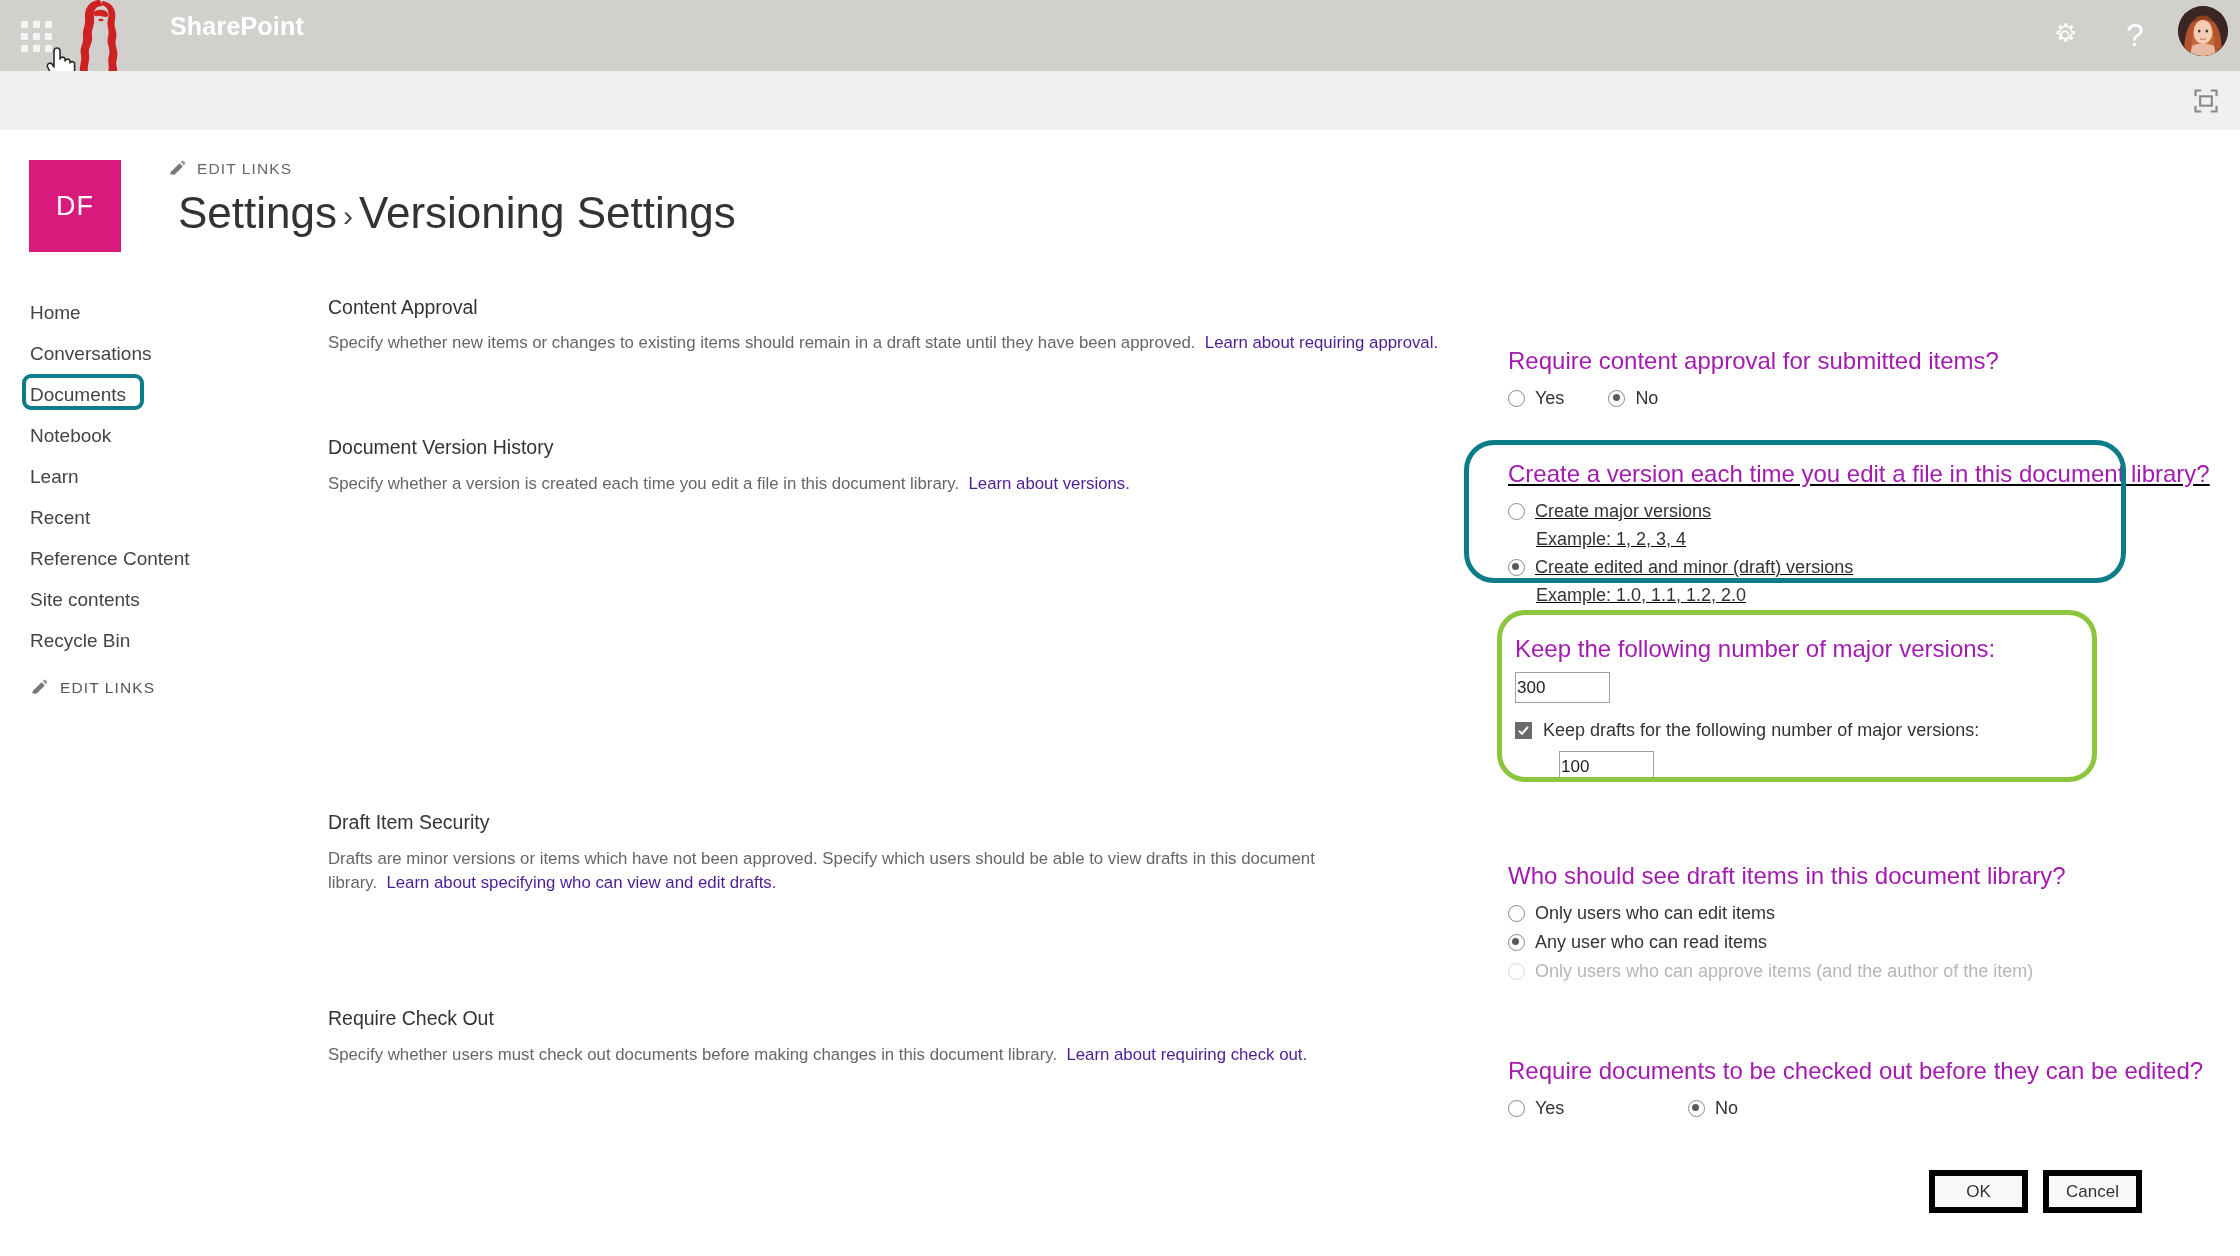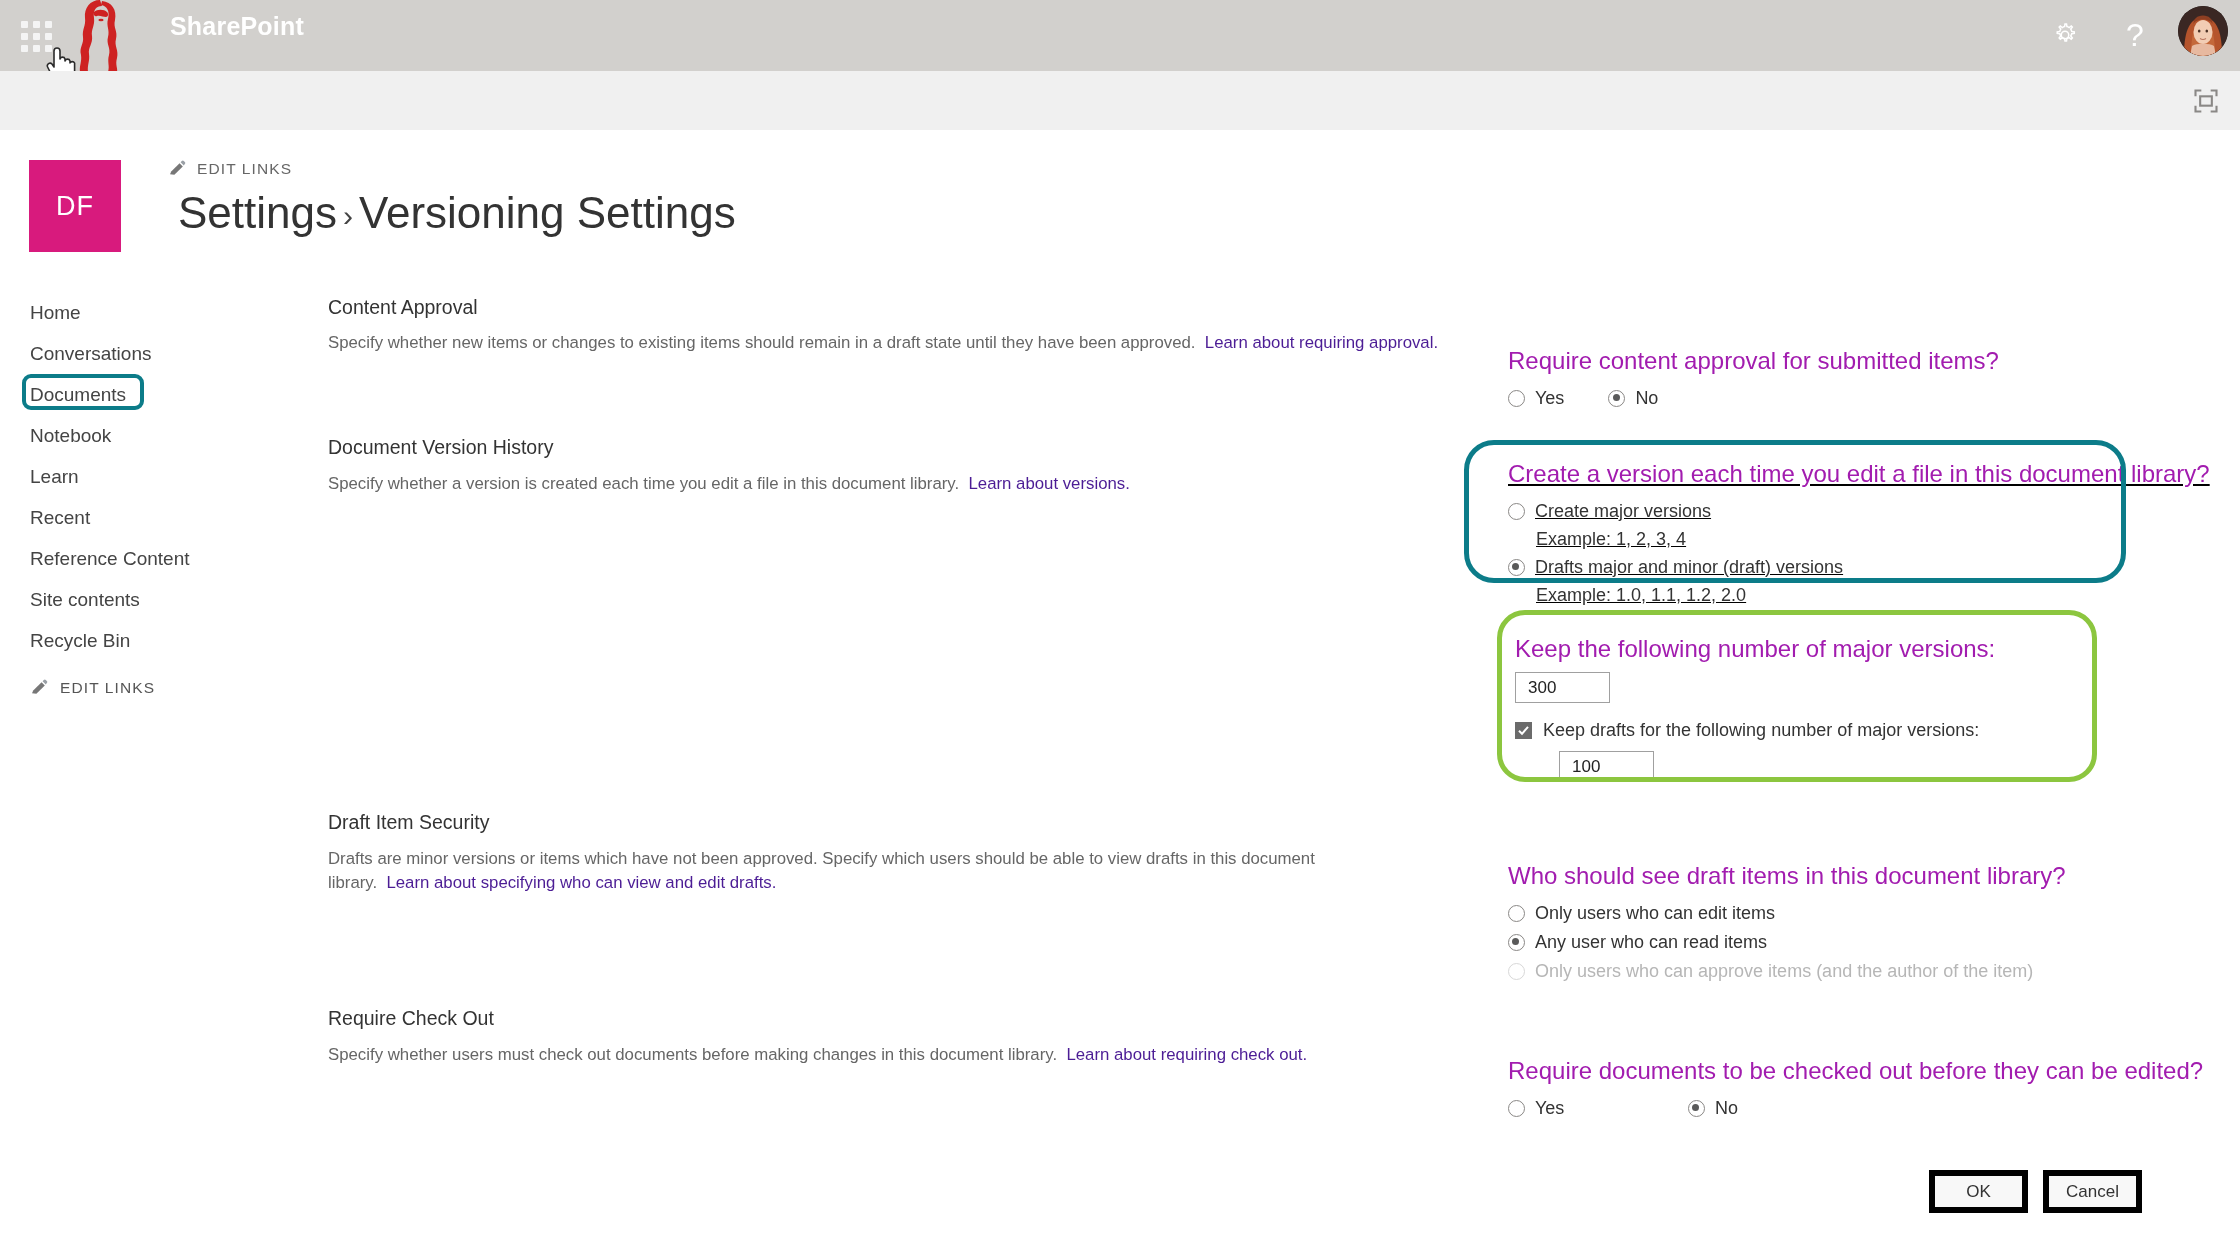--- a/index.html
+++ b/index.html
@@ -164,21 +164,21 @@
   .optrow.dim { color: #b6b6b6; }
   .sub-ex {
     font-size: 18px; color: #333333;
     padding-left: 28px; height: 27px; line-height: 27px;
   }
 
   .tbox {
     border: 1px solid #a0a0a0; background: #ffffff;
     height: 31px; width: 95px;
     font-size: 17px; color: #222222;
-    padding: 0 12px; outline: none;
+    padding: 0 1px; outline: none;
     font-family: "Liberation Sans", sans-serif;
   }
   .cbox {
     width: 17px; height: 17px; flex: none;
     background: #6b6b6b; border: 1px solid #6b6b6b;
     display: inline-flex; align-items: center; justify-content: center;
     margin-right: 11px; cursor: pointer;
   }
   .cbox svg { display:block; }
 
@@ -346,21 +346,21 @@
 
 <div class="qblock" style="left:1508px; top:460px;text-decoration:underline;">
   <div class="qlabel">Create a version each time you edit a file in this document library?</div>
   <div class="optrow">
     <span class="radio"></span>
     <span>Create major versions</span>
   </div>
   <div class="sub-ex">Example: 1, 2, 3, 4</div>
   <div class="optrow">
     <span class="radio checked"></span>
-    <span>Drafts major and minor (draft) versions</span>
+    <span>Create edited and minor (draft) versions</span>
   </div>
   <div class="sub-ex">Example: 1.0, 1.1, 1.2, 2.0</div>
 </div>
 
 <div class="qblock" style="left:1515px; top:635px;">
   <div class="qlabel">Keep the following number of major versions:</div>
   <input class="tbox" type="text" value="300" style="">
 </div>
 
 <div class="qblock" style="left:1515px; top:720px;">

